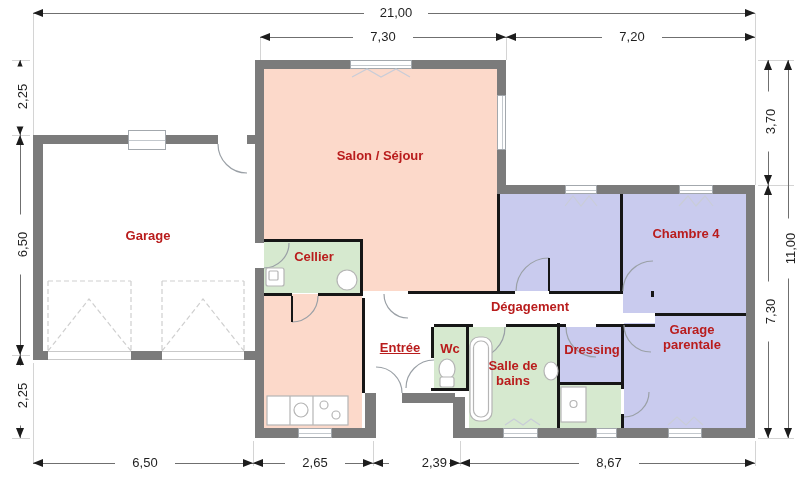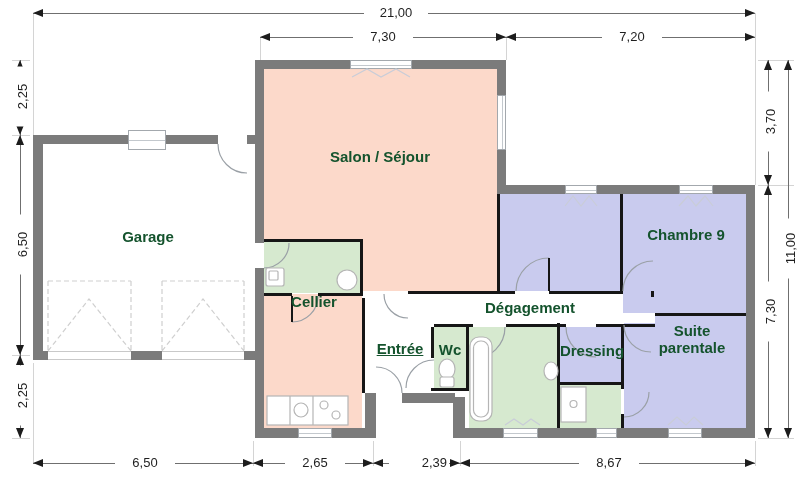--- a/index.html
+++ b/index.html
@@ -6,22 +6,22 @@
   #plan{position:relative;width:800px;height:477px;background:#fff;overflow:hidden;
         font-family:"Liberation Sans",sans-serif;}
   .fill{position:absolute;}
   .wallseg{position:absolute;}
   .part{position:absolute;}
   .win{position:absolute;background:#fff;border:1px solid #a3a8ad;box-sizing:border-box;}
   .win.h::after{content:"";position:absolute;left:0;right:0;top:50%;height:1px;background:#c3c8cd;}
   .win.v::after{content:"";position:absolute;top:0;bottom:0;left:50%;width:1px;background:#c3c8cd;}
   .gap{position:absolute;background:#fff;border-top:1px solid #c9c9c9;border-bottom:1px solid #c9c9c9;box-sizing:border-box;}
   .gapw{position:absolute;background:#fff;}
-  .room-label{position:absolute;font-weight:bold;font-size:15px;line-height:1.12;
-              color:#14532d;text-align:center;}
+  .room-label{position:absolute;font-weight:bold;font-size:13px;line-height:1.12;
+              color:#b91c1c;text-align:center;}
   .dim{position:absolute;font-size:13px;line-height:15px;color:#1f1f1f;background:#fff;
        text-align:center;padding:0 2px;}
   .dim.v{transform:rotate(-90deg);}
   .dline{position:absolute;background:#6f6f6f;}
   .ext{position:absolute;background:#d4d4d4;}
   .ar{position:absolute;width:0;height:0;border:solid transparent;}
   .ar.l{border-width:4px 10px 4px 0;border-right-color:#1c1c1c;}
   .ar.r{border-width:4px 0 4px 10px;border-left-color:#1c1c1c;}
   .ar.u{border-width:0 4px 10px 4px;border-bottom-color:#1c1c1c;}
   .ar.d{border-width:10px 4px 0 4px;border-top-color:#1c1c1c;}
@@ -218,21 +218,22 @@
   <div class="dim v" style="left:740px;top:114px;width:56px;">3,70</div>
   <div class="dim v" style="left:740px;top:304px;width:56px;">7,30</div>
   <div class="dim v" style="left:760px;top:241px;width:56px;">11,00</div>
   <div class="dim" style="left:115px;top:455px;width:56px;">6,50</div>
   <div class="dim" style="left:285px;top:455px;width:56px;">2,65</div>
   <div class="dim" style="left:389px;top:455px;width:56px;text-align:right;">2,39</div>
   <div class="dim" style="left:579px;top:455px;width:56px;">8,67</div>
 
   <div class="room-label" style="left:98px;top:229px;width:100px;">Garage</div>
   <div class="room-label" style="left:310px;top:149px;width:140px;">Salon / Séjour</div>
-  <div class="room-label" style="left:274px;top:250px;width:80px;margin-top:44px;">Cellier</div>
+  <div class="room-label" style="left:274px;top:250px;width:80px;">Cellier</div>
   <div class="room-label" style="left:362px;top:341px;width:76px;text-decoration:underline;">Entrée</div>
   <div class="room-label" style="left:432px;top:342px;width:36px;">Wc</div>
+  <div class="room-label" style="left:478px;top:359px;width:70px;">Salle de bains</div>
   <div class="room-label" style="left:548px;top:343px;width:88px;">Dressing</div>
   <div class="room-label" style="left:470px;top:300px;width:120px;">Dégagement</div>
-  <div class="room-label" style="left:636px;top:227px;width:100px;">Chambre 9</div>
-  <div class="room-label" style="left:650px;top:323px;width:84px;">Suite parentale</div>
+  <div class="room-label" style="left:636px;top:227px;width:100px;">Chambre 4</div>
+  <div class="room-label" style="left:650px;top:323px;width:84px;">Garage parentale</div>
 
 </div>
 
 </body></html>

